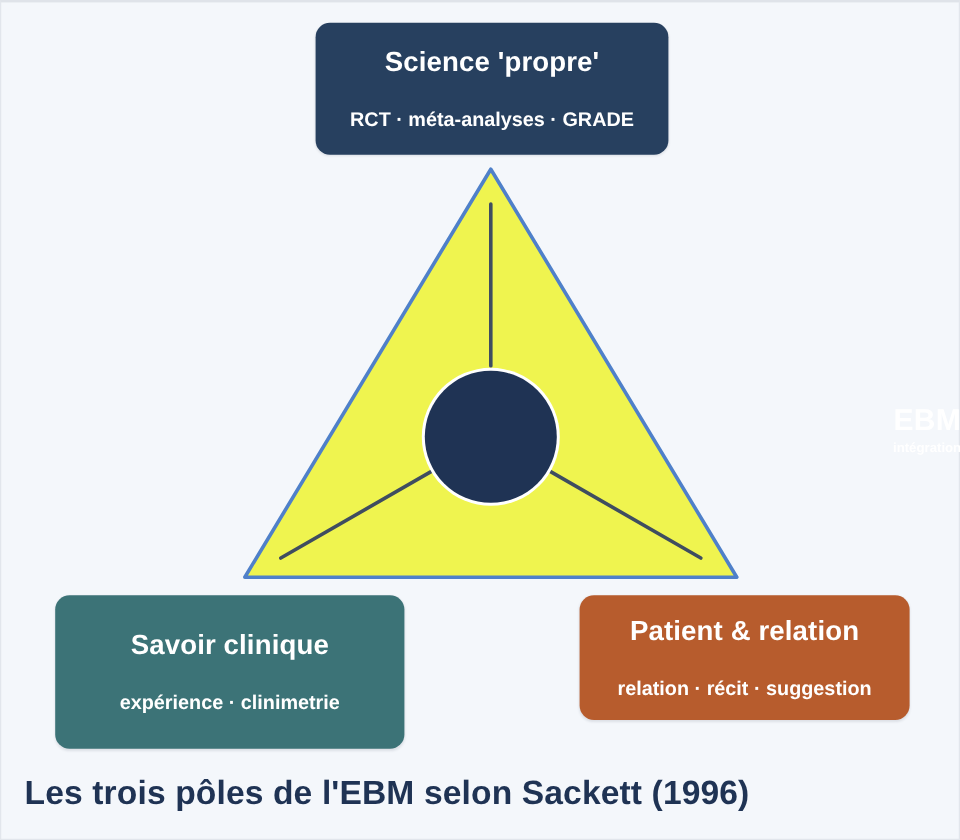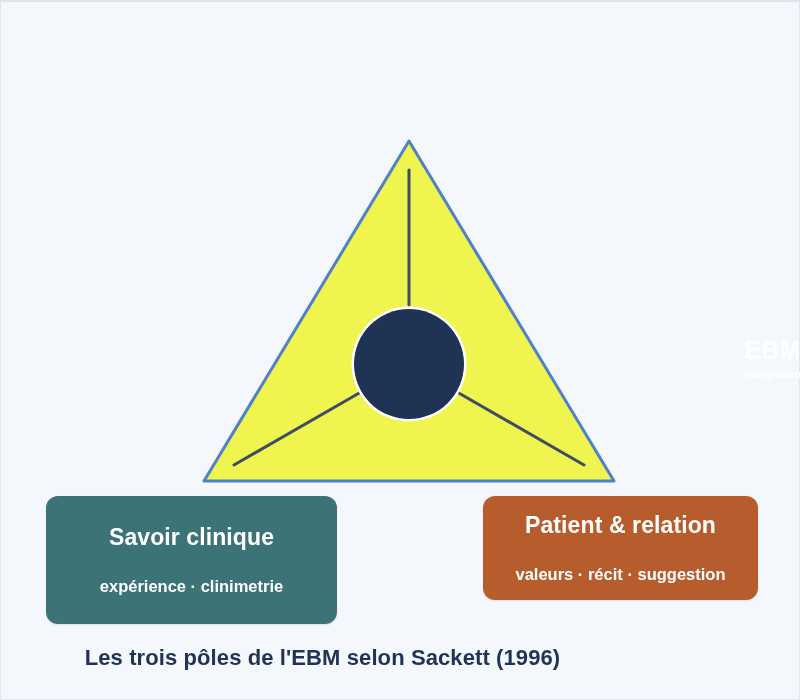--- a/index.html
+++ b/index.html
@@ -102,21 +102,21 @@
     font-weight: bold;
   }
 
   
   #caption {
     position: absolute;
     left: 0;
     top: 643px;
     width: 643px;
     text-align: center;
-    font-size: 22px;
+    font-size: 28px;
     font-weight: bold;
     color: #1f3354;
     letter-spacing: 0.1px;
   }
 </style>
 </head>
 <body>
 
 <div id="canvas">
 
@@ -131,26 +131,30 @@
     <line x1="456" y1="390" x2="583" y2="463" stroke="#3f4d60" stroke-width="3" stroke-linecap="round"></line>
 
     <circle cx="408" cy="362" r="57.5" fill="#ffffff"></circle>
 
     <circle cx="408" cy="362" r="55" fill="#1f3354"></circle>
   </svg>
 
   <div class="hub-label" id="hub-title">EBM</div>
   <div class="hub-label" id="hub-sub">intégration</div>
 
+  <div class="pole-box" id="box-science">
+    <div class="pole-title">Science 'propre'</div>
+    <div class="pole-sub">RCT · méta-analyses · GRADE</div>
+  </div>
 
   <div class="pole-box" id="box-clinical">
     <div class="pole-title">Savoir clinique</div>
     <div class="pole-sub">expérience · clinimetrie</div>
   </div>
 
   <div class="pole-box" id="box-patient">
     <div class="pole-title">Patient &amp; relation</div>
-    <div class="pole-sub">valeurs · récit · suggestion</div>
+    <div class="pole-sub">relation · récit · suggestion</div>
   </div>
 
   <div id="caption">Les trois pôles de l'EBM selon Sackett (1996)</div>
 
 </div>
 
 </body></html>

